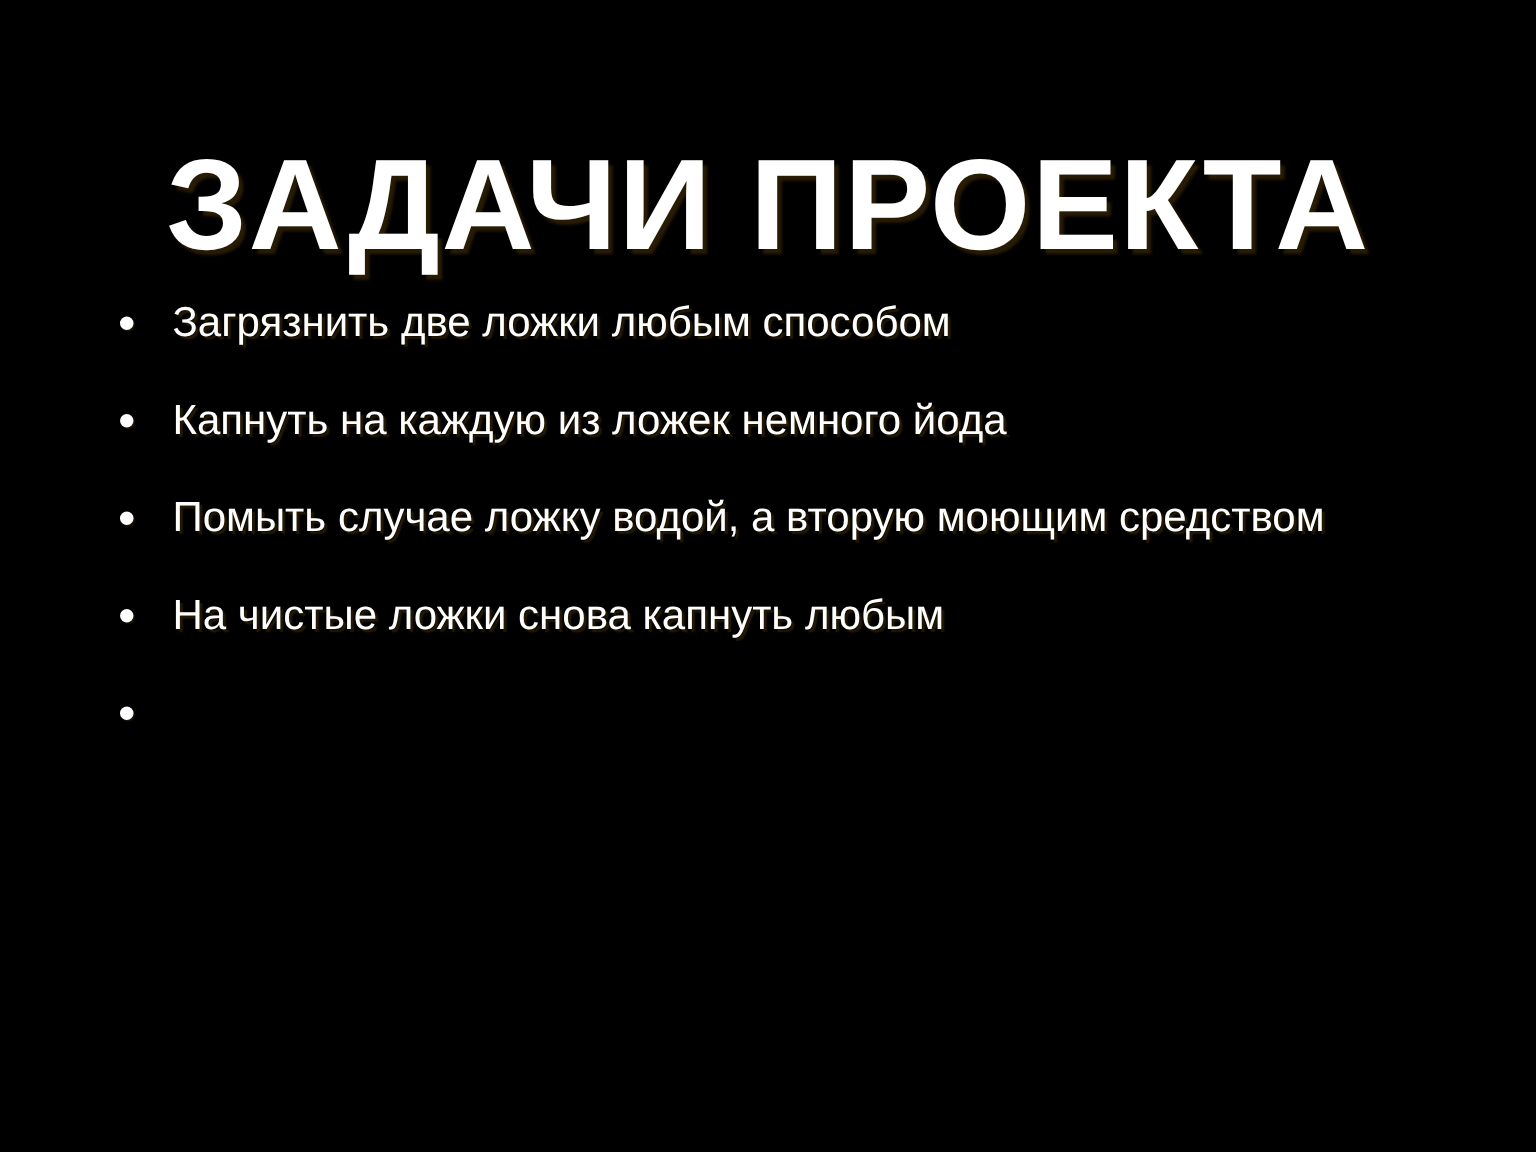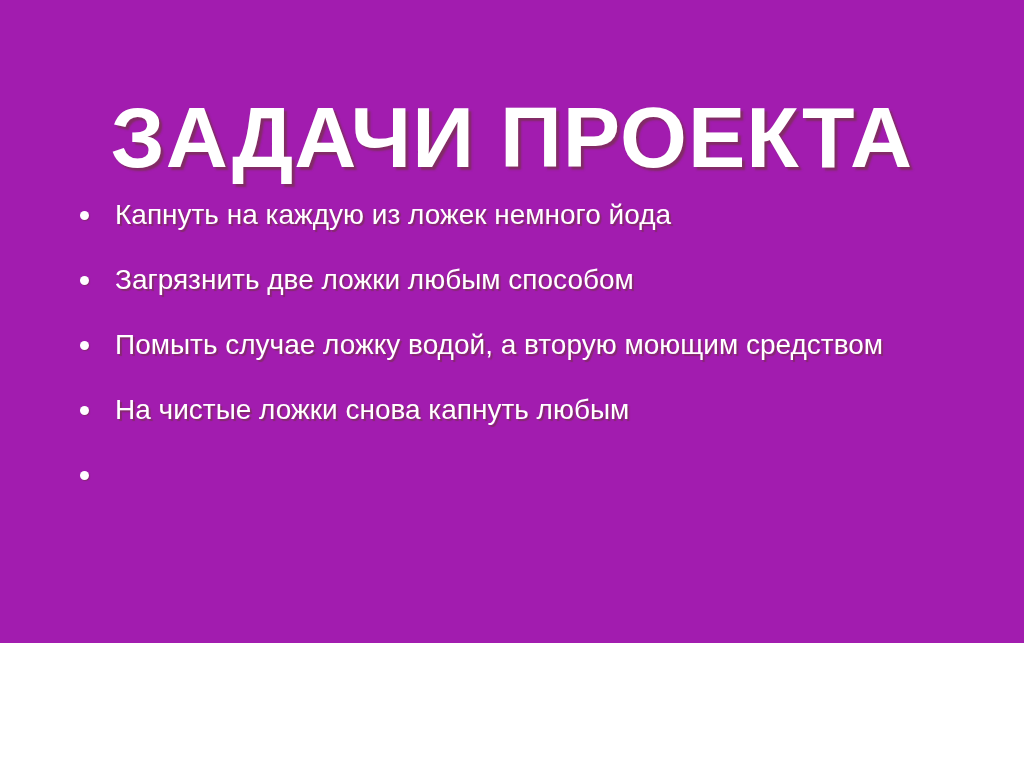--- a/index.html
+++ b/index.html
@@ -10,22 +10,22 @@
   body {
     width: 1024px;
     height: 768px;
     overflow: hidden;
     font-family: "Liberation Sans", sans-serif;
   }
 
   #slide {
     position: relative;
     width: 1024px;
-    height: 643px;
-    background: #a21caf;
+    height: 768px;
+    background: #000000;
     box-sizing: border-box;
   }
 
   
   #slide-title {
     position: absolute;
     left: 0;
     top: 34px;
     width: 1024px;
     text-align: center;
@@ -87,26 +87,26 @@
 <body>
 
 <div id="slide">
 
   <h1 id="slide-title">ЗАДАЧИ ПРОЕКТА</h1>
 
   <ul id="bullet-list">
 
     <li class="bullet-item">
       <span class="bullet-marker"></span>
-      <span class="bullet-text">Капнуть на каждую из ложек немного йода</span>
+      <span class="bullet-text">Загрязнить две ложки любым способом</span>
     </li>
 
     <li class="bullet-item">
       <span class="bullet-marker"></span>
-      <span class="bullet-text">Загрязнить две ложки любым способом</span>
+      <span class="bullet-text">Капнуть на каждую из ложек немного йода</span>
     </li>
 
     <li class="bullet-item">
       <span class="bullet-marker"></span>
       <span class="bullet-text">Помыть случае ложку водой, а вторую моющим средством</span>
     </li>
 
     <li class="bullet-item">
       <span class="bullet-marker"></span>
       <span class="bullet-text">На чистые ложки снова капнуть любым</span>

